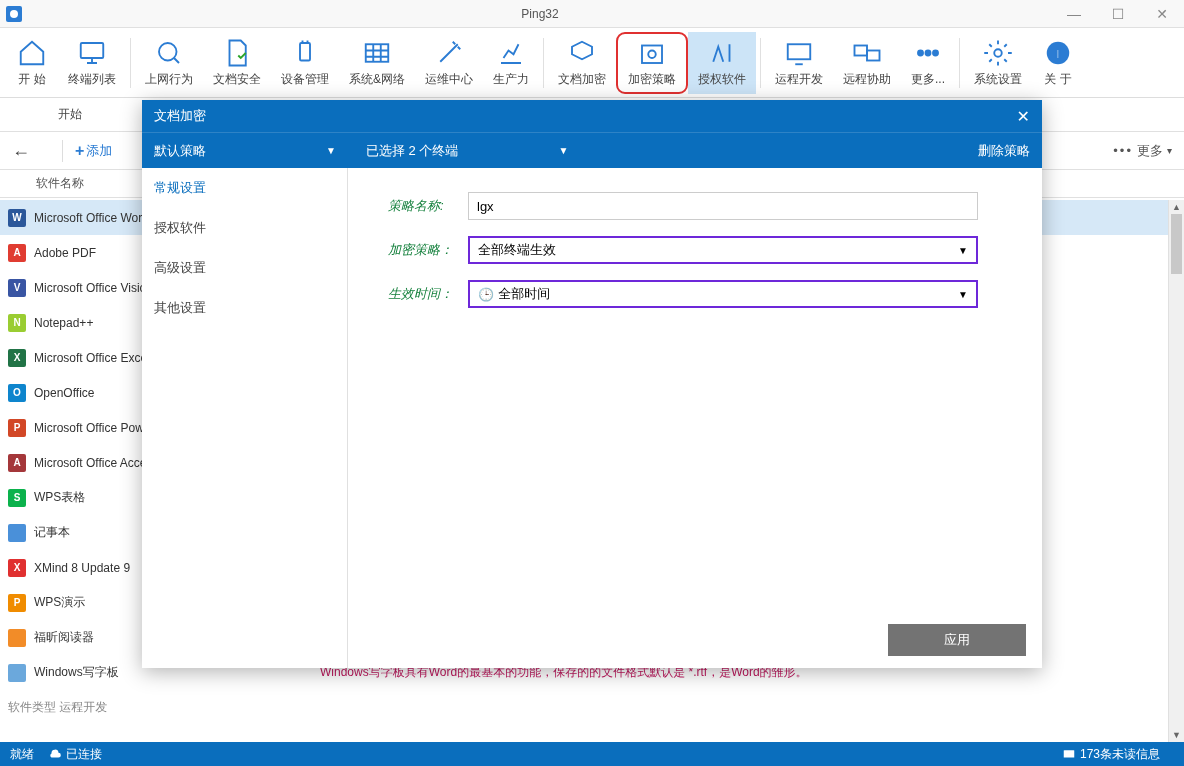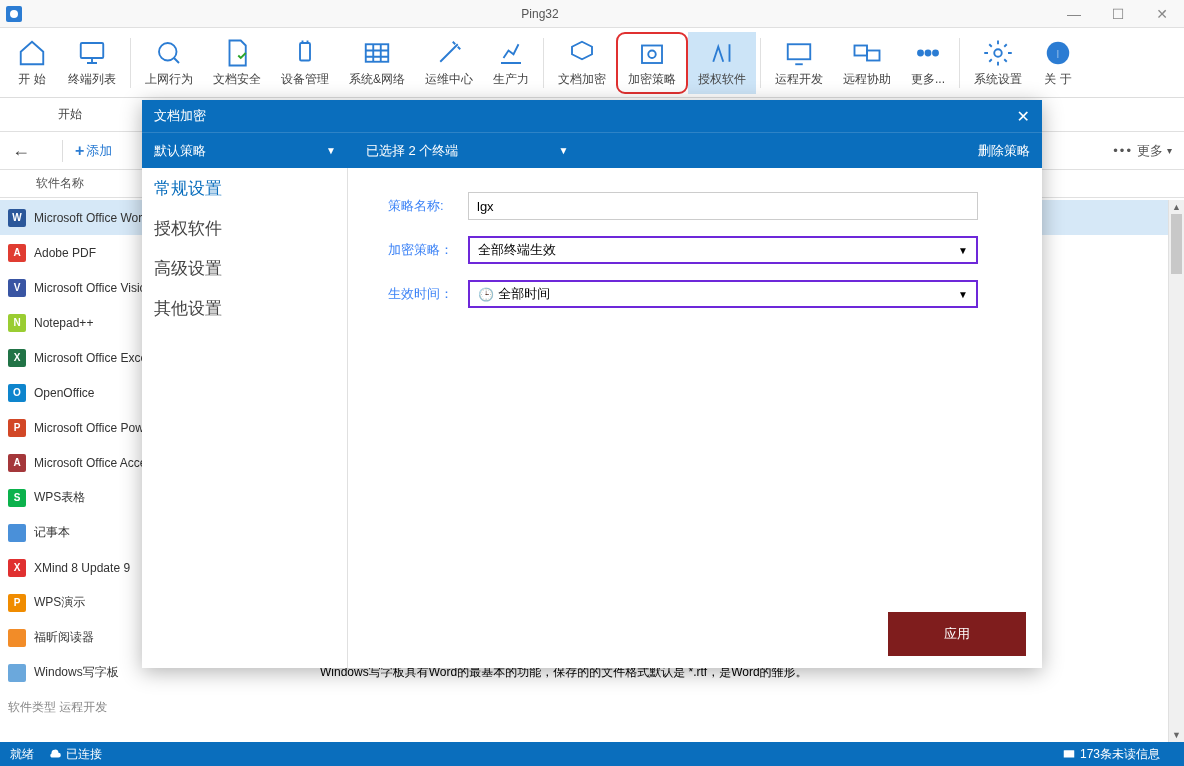--- a/index.html
+++ b/index.html
@@ -37,47 +37,47 @@
 .toolbar-row .vsep { width: 1px; height: 22px; background: #ddd; margin: 0 12px; }
 
 
 .table-header { height: 28px; border-bottom: 1px solid #e0e0e0; display: flex; align-items: center; padding-left: 36px; font-size: 12px; color: #555; }
 
 
 .software-list { position: absolute; top: 200px; left: 0; right: 0; bottom: 24px; overflow-y: auto; }
 .software-list .row { height: 35px; display: flex; align-items: center; padding-left: 8px; font-size: 12px; color: #333; }
 .software-list .row.selected { background: #d6e8f7; }
 .software-list .row .soft-icon { width: 18px; height: 18px; margin-right: 8px; border-radius: 2px; display: flex; align-items: center; justify-content: center; color: #fff; font-size: 10px; font-weight: bold; }
-.software-list .row .desc { color: #000000; position: absolute; left: 320px; }
+.software-list .row .desc { color: #be185d; position: absolute; left: 320px; }
 .scrollbar-v { position: absolute; right: 0; top: 200px; bottom: 24px; width: 16px; background: #f0f0f0; border-left: 1px solid #e0e0e0; }
 .scrollbar-v .thumb { position: absolute; top: 14px; left: 2px; right: 2px; height: 60px; background: #c8c8c8; }
 .scrollbar-v .arrow { position: absolute; left: 0; right: 0; height: 14px; display: flex; align-items: center; justify-content: center; font-size: 9px; color: #666; }
 
 
 .modal { position: absolute; left: 142px; top: 100px; width: 900px; height: 568px; background: #fff; box-shadow: 0 4px 20px rgba(0,0,0,0.3); display: flex; flex-direction: column; }
 .modal-title { height: 32px; background: #0a6ebd; color: #fff; display: flex; align-items: center; padding: 0 12px; font-size: 13px; }
 .modal-title .close { margin-left: auto; cursor: pointer; font-size: 16px; }
 .modal-bar { height: 36px; background: #0a6ebd; display: flex; align-items: center; padding: 0 12px; color: #fff; font-size: 13px; border-top: 1px solid rgba(255,255,255,0.15); }
 .modal-bar .dropdown { display: flex; align-items: center; cursor: pointer; }
 .modal-bar .dropdown .caret { margin-left: 120px; font-size: 10px; }
 .modal-bar .dropdown2 { margin-left: 30px; display: flex; align-items: center; cursor: pointer; }
 .modal-bar .dropdown2 .caret { margin-left: 100px; font-size: 10px; }
 .modal-bar .delete-btn { margin-left: auto; cursor: pointer; text-align: right; }
 .modal-body { flex: 1; display: flex; }
 .modal-sidebar { width: 206px; border-right: 1px solid #e0e0e0; }
-.modal-sidebar .item { height: 40px; display: flex; align-items: center; padding-left: 12px; font-size: 17px; color: #444; cursor: pointer; }
+.modal-sidebar .item { height: 40px; display: flex; align-items: center; padding-left: 12px; font-size: 13px; color: #444; cursor: pointer; }
 .modal-sidebar .item.active { color: #0a6ebd; }
 .modal-content { flex: 1; padding: 24px 40px; position: relative; }
 .form-row { display: flex; align-items: center; margin-bottom: 16px; }
-.form-row .label { width: 80px; font-size: 13px; color: #3b82f6; }
+.form-row .label { width: 80px; font-size: 13px; color: #15803d; font-style: italic; }
 .form-row input[type=text] { flex: 1; height: 28px; border: 1px solid #ccc; padding: 0 8px; font-size: 13px; max-width: 510px; }
 .form-row .select-box { flex: 1; height: 28px; border: 2px solid #6d28d9; display: flex; align-items: center; padding: 0 8px; font-size: 13px; max-width: 510px; cursor: pointer; }
 .form-row .select-box .caret { margin-left: auto; font-size: 10px; }
 .form-row .select-box .clock { color: #0a6ebd; margin-right: 4px; }
-.apply-btn { position: absolute; right: 16px; bottom: 12px; width: 138px; height: 44px; background: #7f1d1d; color: #fff; border: none; font-size: 13px; cursor: pointer; }
+.apply-btn { position: absolute; right: 16px; bottom: 12px; width: 138px; height: 32px; background: #737373; color: #fff; border: none; font-size: 13px; cursor: pointer; }
 
 
 .statusbar { position: absolute; bottom: 0; left: 0; right: 0; height: 24px; background: #0a6ebd; color: #fff; display: flex; align-items: center; padding: 0 10px; font-size: 12px; }
 .statusbar .status-item { margin-right: 14px; display: flex; align-items: center; }
 .statusbar .right { margin-left: auto; display: flex; align-items: center; }
 .statusbar svg { width: 14px; height: 14px; fill: #fff; margin-right: 4px; }
 </style>
 </head>
 <body>
 

